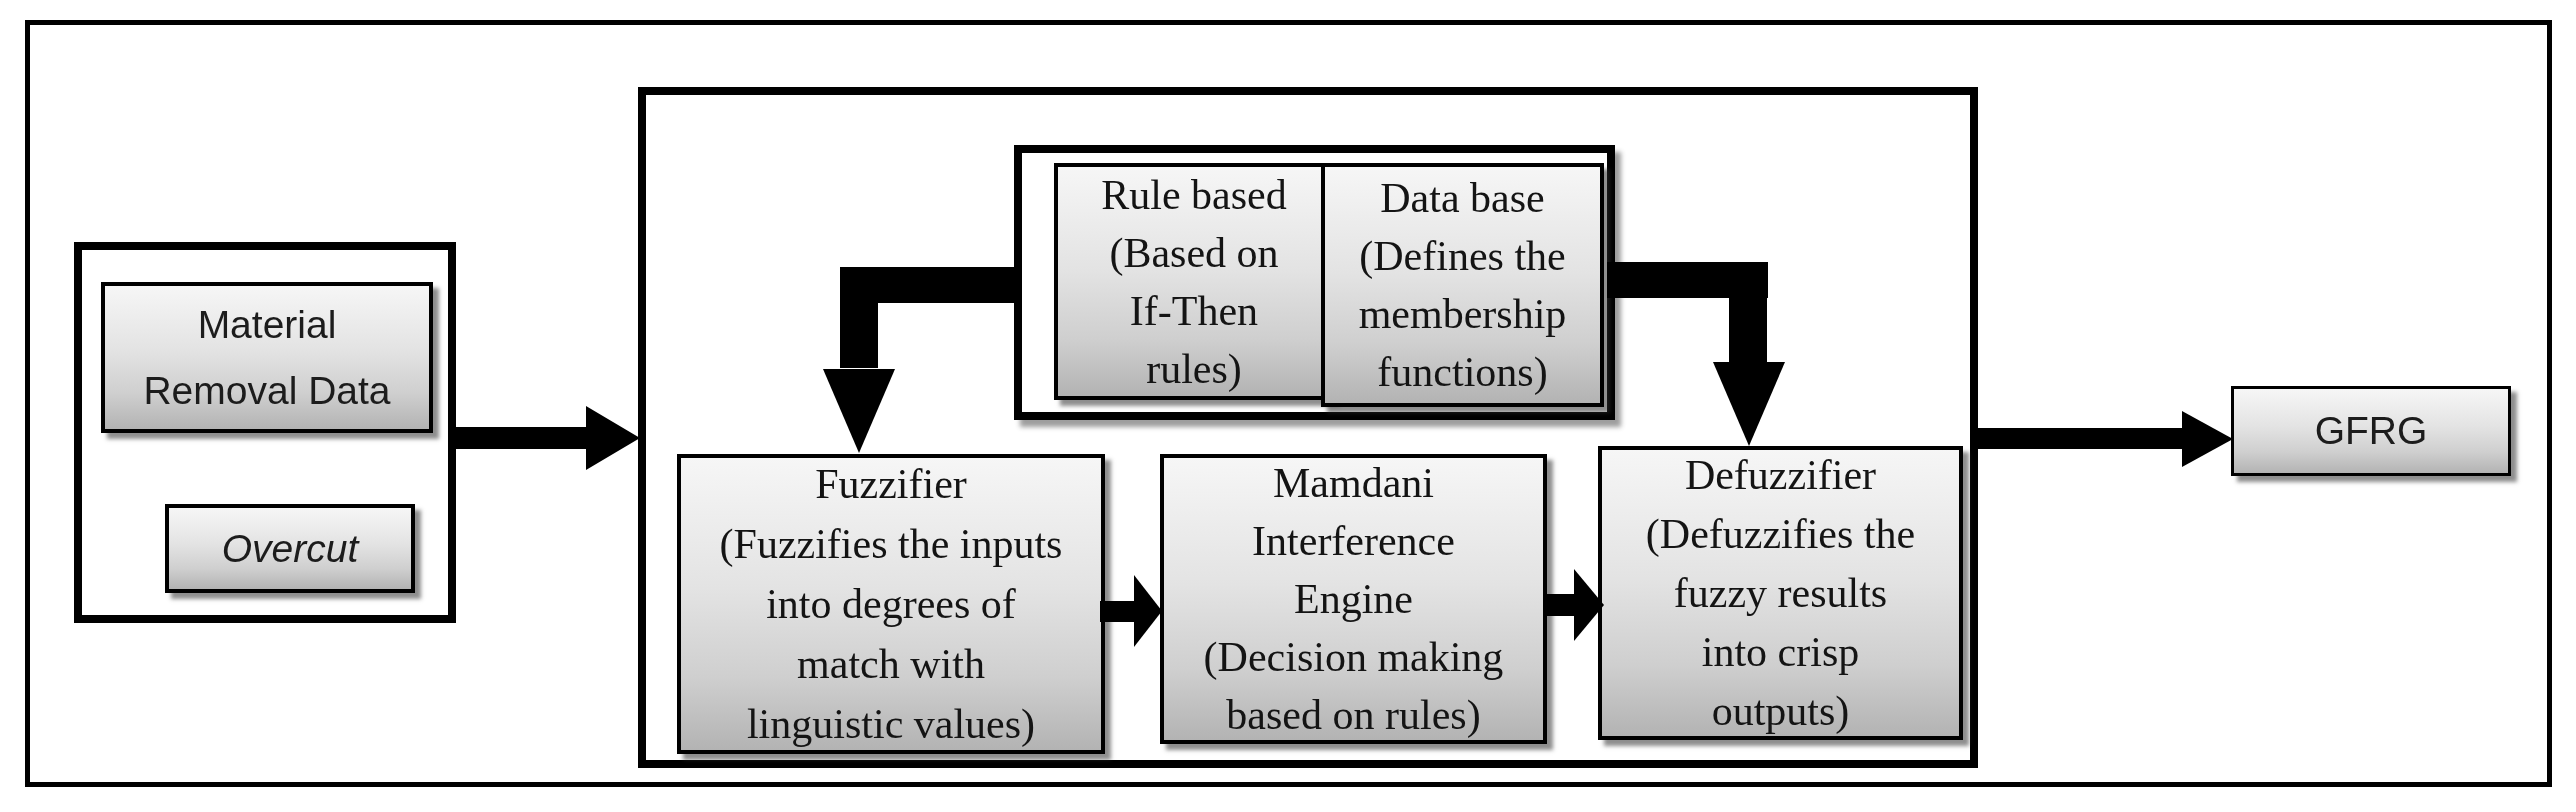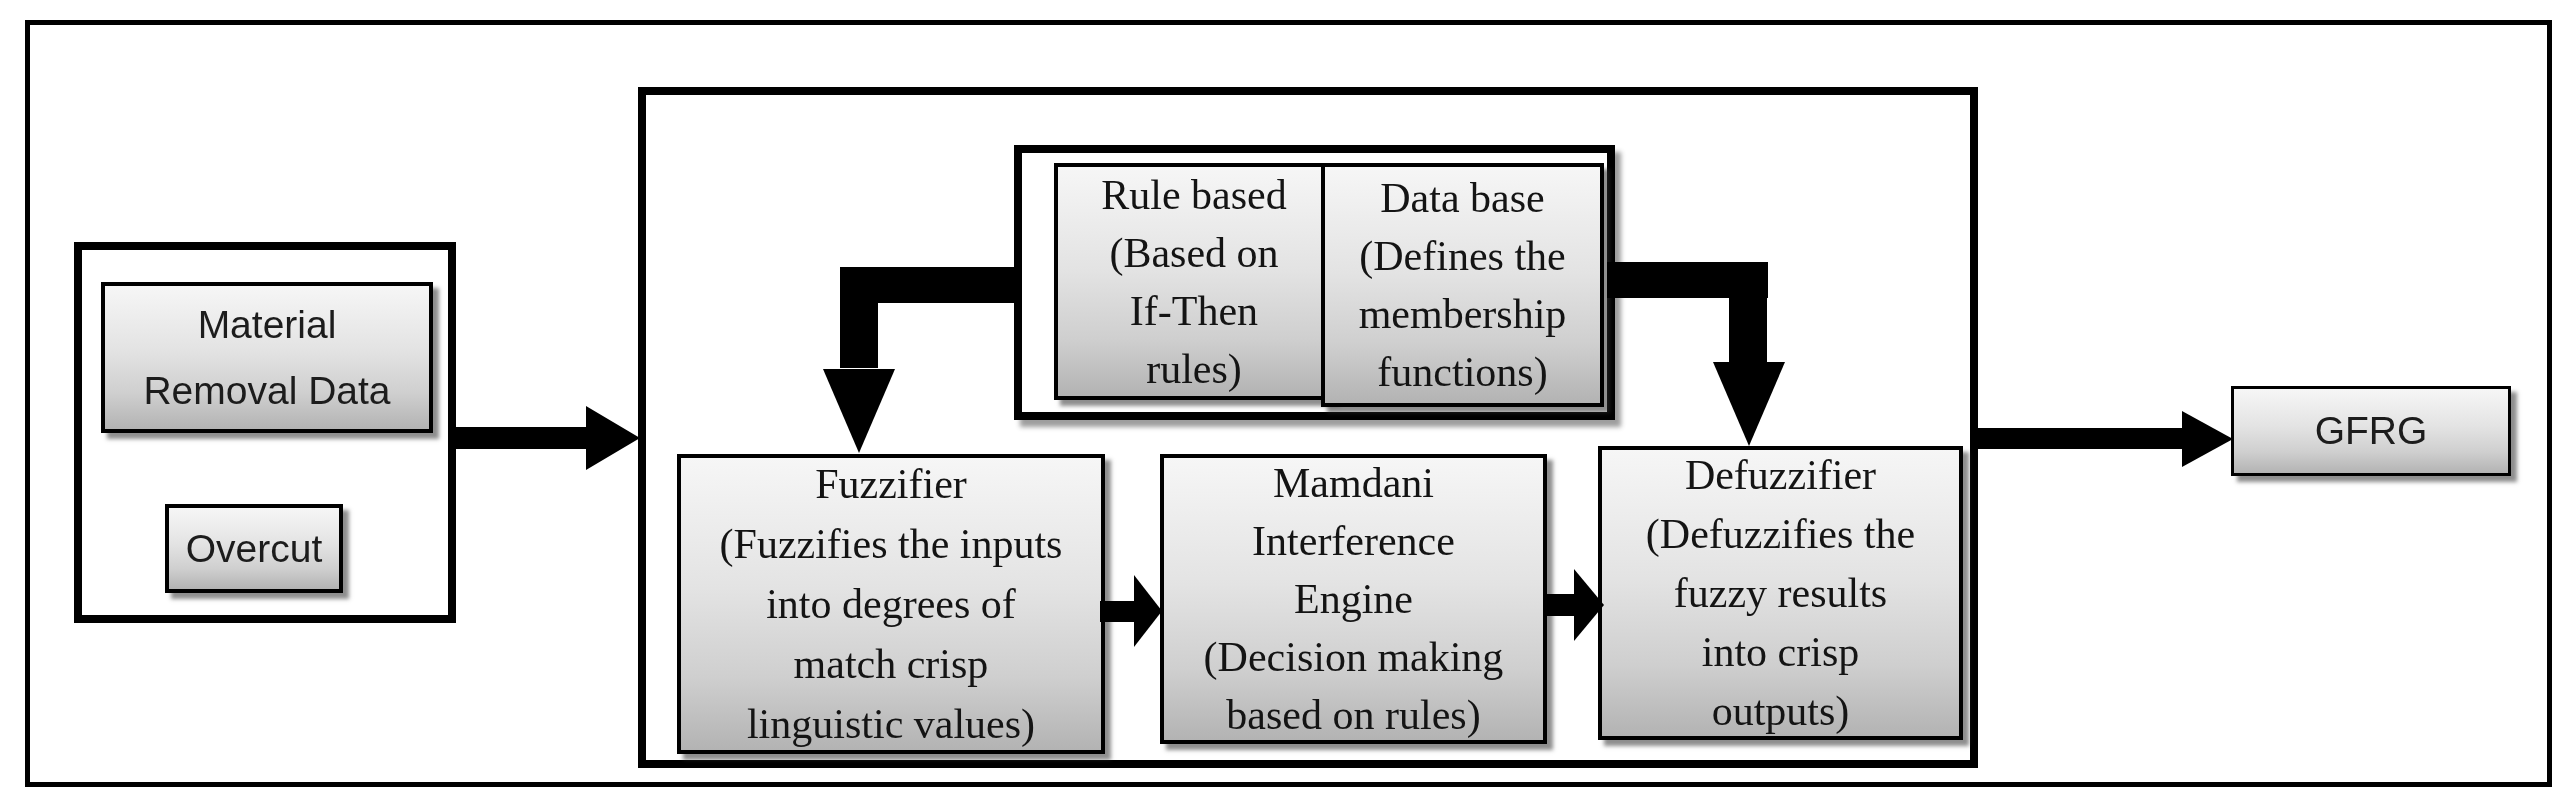--- a/index.html
+++ b/index.html
@@ -44,21 +44,21 @@
 
   <div class="frame" style="left:25px;top:20px;width:2517px;height:757px;"></div>
 
   <div class="container" style="left:74px;top:242px;width:366px;height:365px;"></div>
 
   <div class="gbox" style="left:101px;top:282px;width:332px;height:151px;">
     <span class="sans-label">Material
 Removal Data</span>
   </div>
 
-  <div class="gbox" style="left:165px;top:504px;width:178px;height:89px;">
+  <div class="gbox" style="left:165px;top:504px;width:250px;height:89px;font-style:italic;">
     <span class="sans-label">Overcut</span>
   </div>
 
   <div class="shaft" style="left:449px;top:427px;width:137px;height:22.4px;"></div>
   <div class="head-right" style="left:586px;top:406px;"></div>
 
   <div class="container" style="left:638px;top:87px;width:1324px;height:665px;"></div>
 
   <div class="wrapper" style="left:1014px;top:145px;width:585px;height:259px;"></div>
 
@@ -81,21 +81,21 @@
   <div class="head-down" style="left:823px;top:369px;"></div>
 
   <div class="shaft" style="left:1607px;top:262px;width:161px;height:36px;"></div>
   <div class="shaft" style="left:1729px;top:262px;width:38px;height:100px;"></div>
   <div class="head-down" style="left:1713px;top:362px;"></div>
 
   <div class="gbox" style="left:677px;top:454px;width:428px;height:300px;">
     <span class="serif-label" style="line-height:60px;">Fuzzifier
 (Fuzzifies the inputs
 into degrees of
-match crisp
+match with
 linguistic values)</span>
   </div>
 
   <div class="gbox" style="left:1160px;top:454px;width:387px;height:290px;">
     <span class="serif-label" style="line-height:58px;">Mamdani
 Interference
 Engine
 (Decision making
 based on rules)</span>
   </div>

